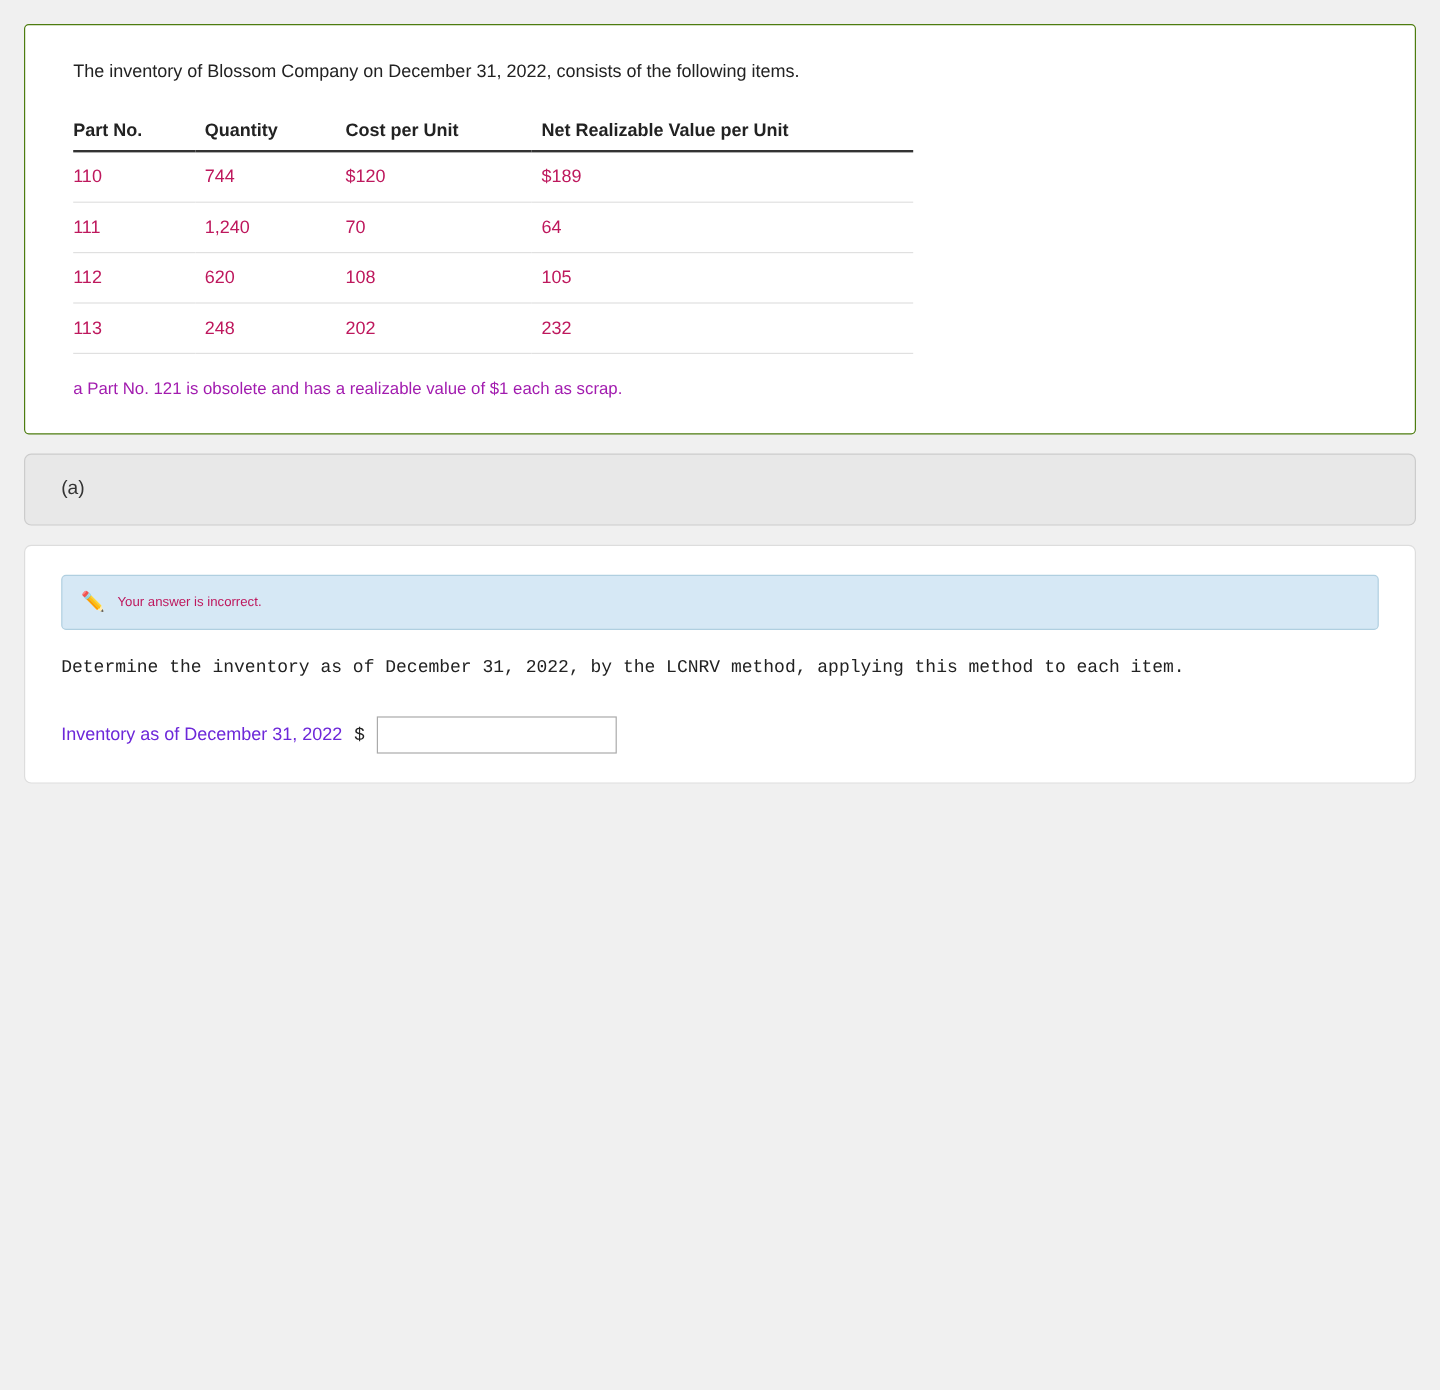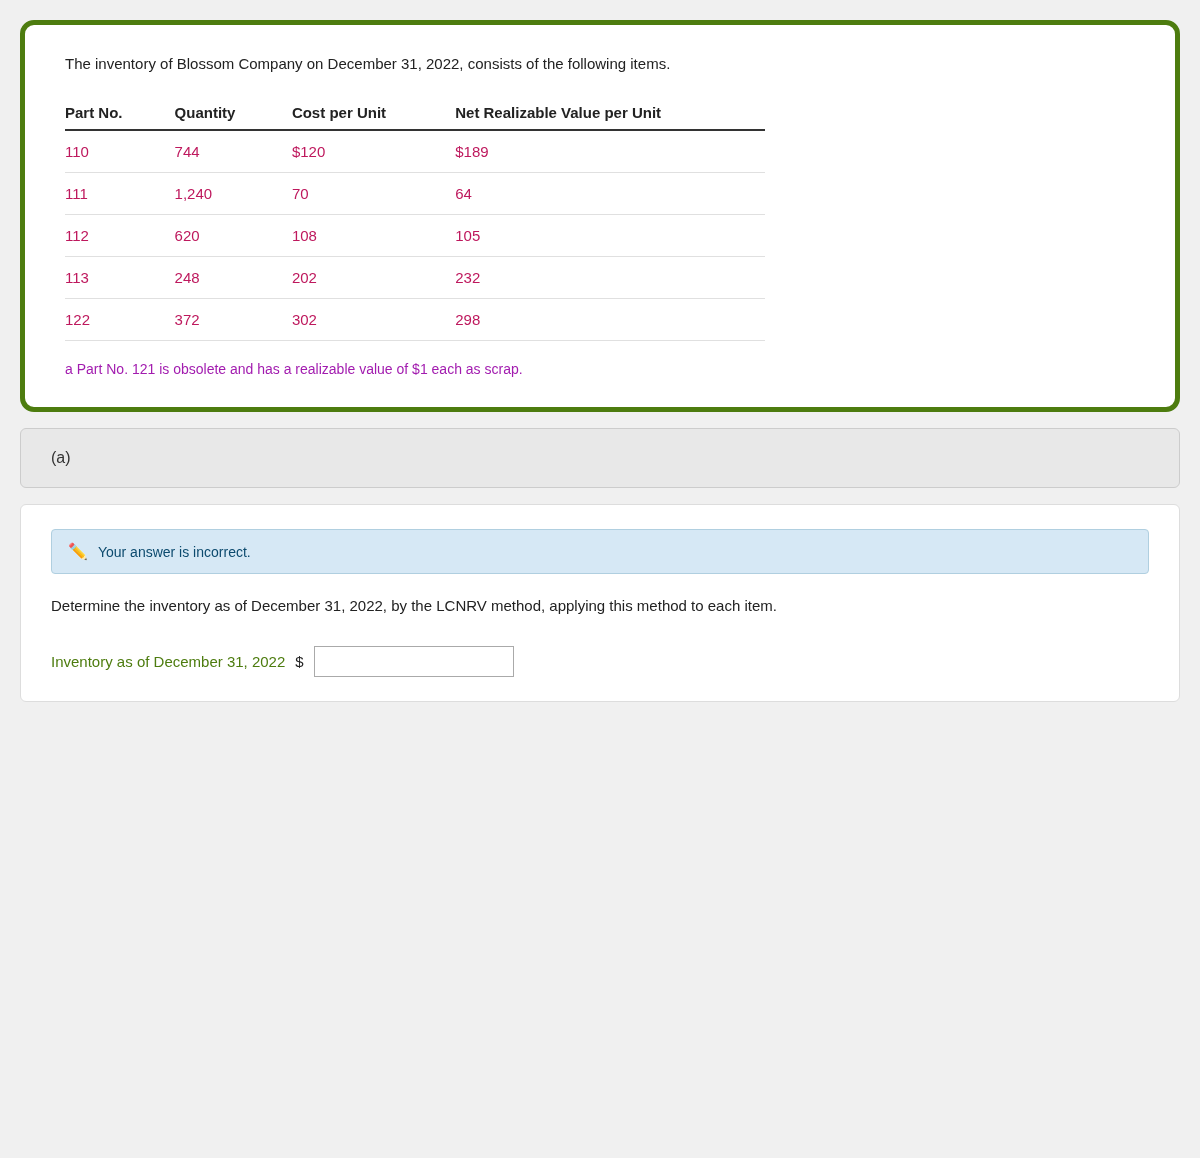--- a/index.html
+++ b/index.html
@@ -5,22 +5,22 @@
     * { box-sizing: border-box; margin: 0; padding: 0; }
     body {
       font-family: Arial, sans-serif;
       font-size: 15px;
       background: #f0f0f0;
       padding: 20px;
       color: #222;
     }
     .card {
       background: #fff;
-      border: 5px solid #4d7c0f;
-      border-radius: 14px;
+      border: 1px solid #4d7c0f;
+      border-radius: 4px;
       padding: 30px 40px;
       margin-bottom: 16px;
     }
     .intro-text {
       font-size: 15px;
       margin-bottom: 24px;
       color: #222;
     }
     table {
       border-collapse: collapse;
@@ -91,37 +91,38 @@
       display: flex;
       align-items: center;
       gap: 10px;
       margin-bottom: 20px;
     }
     .pencil-icon {
       color: #3a7ca5;
       font-size: 16px;
     }
     .incorrect-text {
-      color: #0c4a6e;
-      font-size: 14px;
+      color: #be185d;
+      font-size: 11px;
     }
     .determine-text {
       font-size: 15px;
       color: #222;
       margin-bottom: 28px;
       line-height: 1.6;
+      font-family: Liberation Mono, monospace;
     }
     .inventory-row {
       display: flex;
       align-items: center;
       gap: 10px;
     }
     .inventory-label {
       font-size: 15px;
-      color: #4d7c0f;
+      color: #6d28d9;
     }
     .dollar-sign {
       font-size: 15px;
       color: #222;
     }
     .inventory-input {
       border: 1px solid #aaa;
       padding: 6px 10px;
       font-size: 15px;
       width: 200px;
@@ -179,30 +180,20 @@
         <tr>
           <td>
             <div class="part-no-cell">
               <span>113</span>
             </div>
           </td>
           <td class="col-right">248</td>
           <td class="col-right">202</td>
           <td class="col-right">232</td>
         </tr>
-        <tr>
-          <td>
-            <div class="part-no-cell">
-              <span>122</span>
-            </div>
-          </td>
-          <td class="col-right">372</td>
-          <td class="col-right">302</td>
-          <td class="col-right">298</td>
-        </tr>
       </tbody>
   </table>
 
   <p class="footnote">a Part No. 121 is obsolete and has a realizable value of $1 each as scrap.</p>
 </div>
 
 <div class="section-a">
   <span class="section-a-label">(a)</span>
 </div>
 

